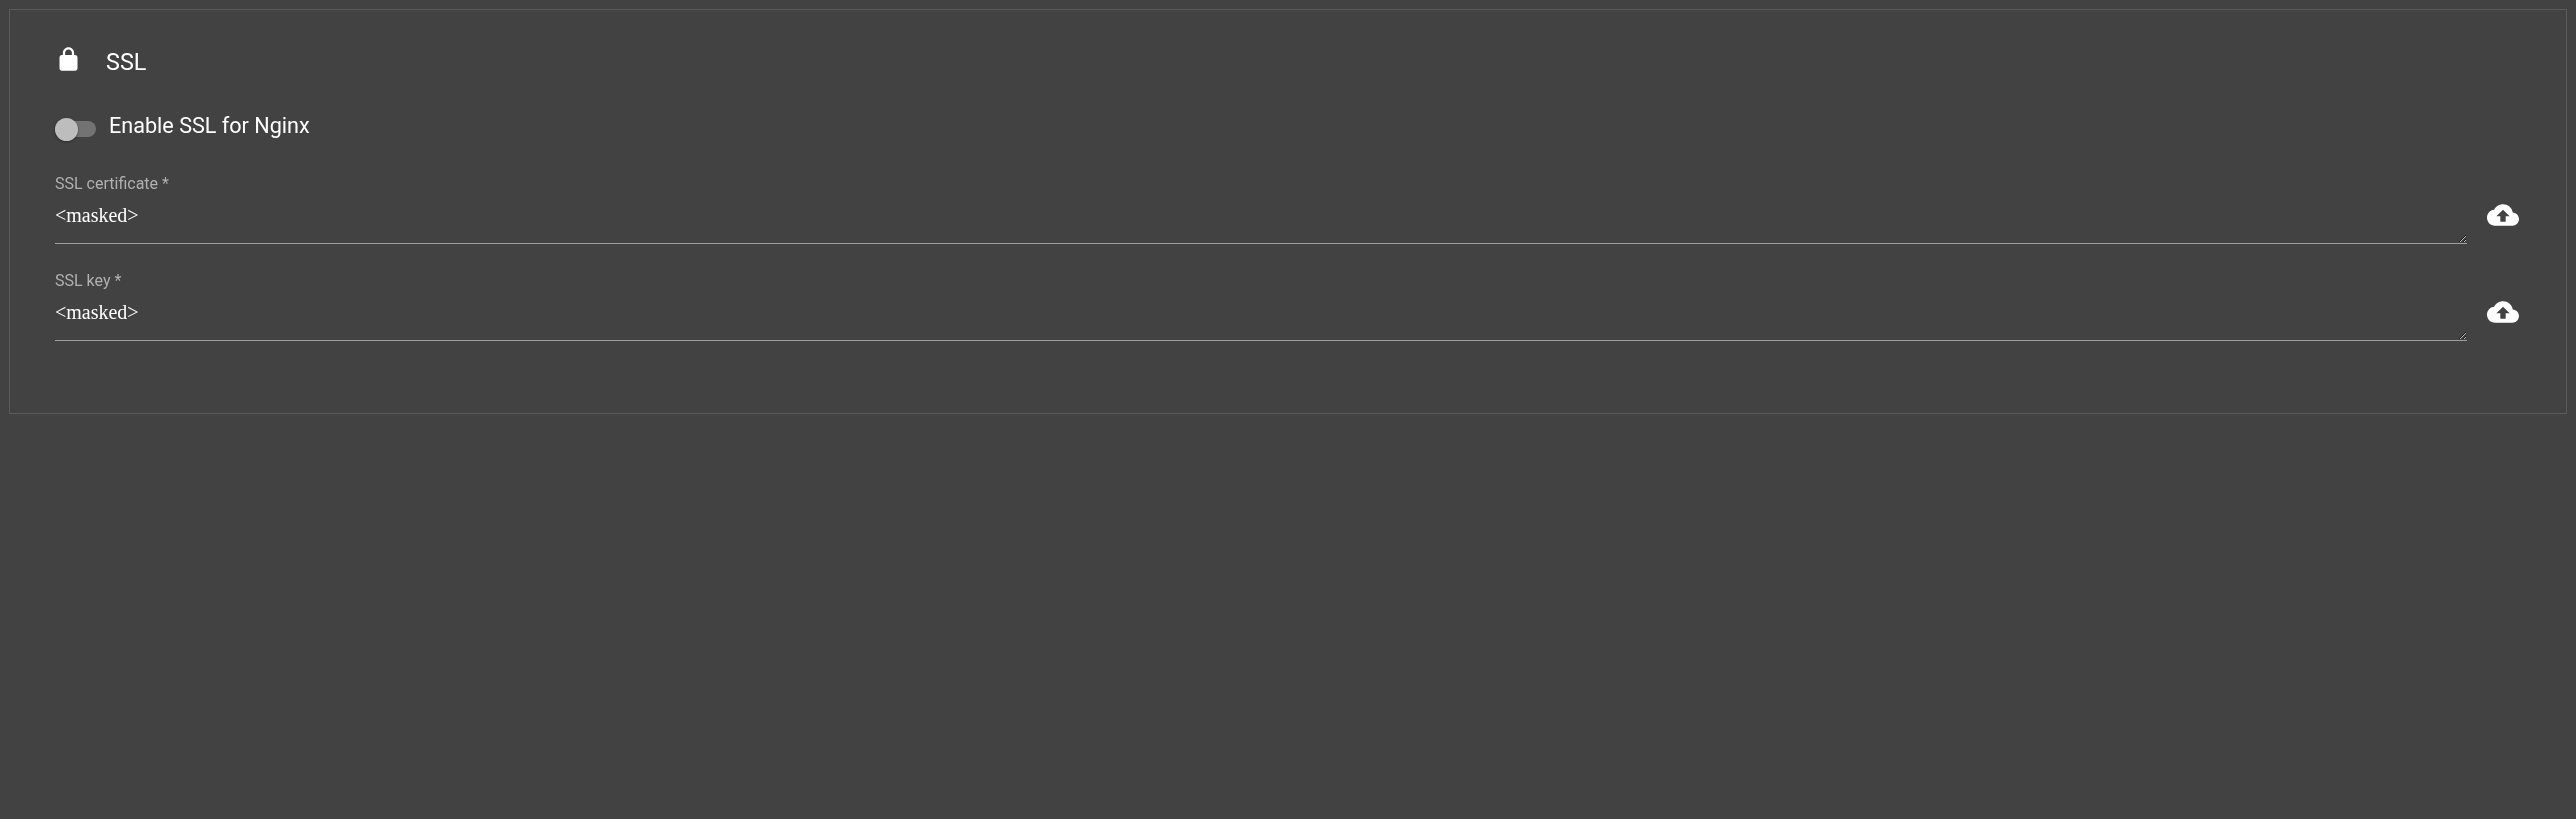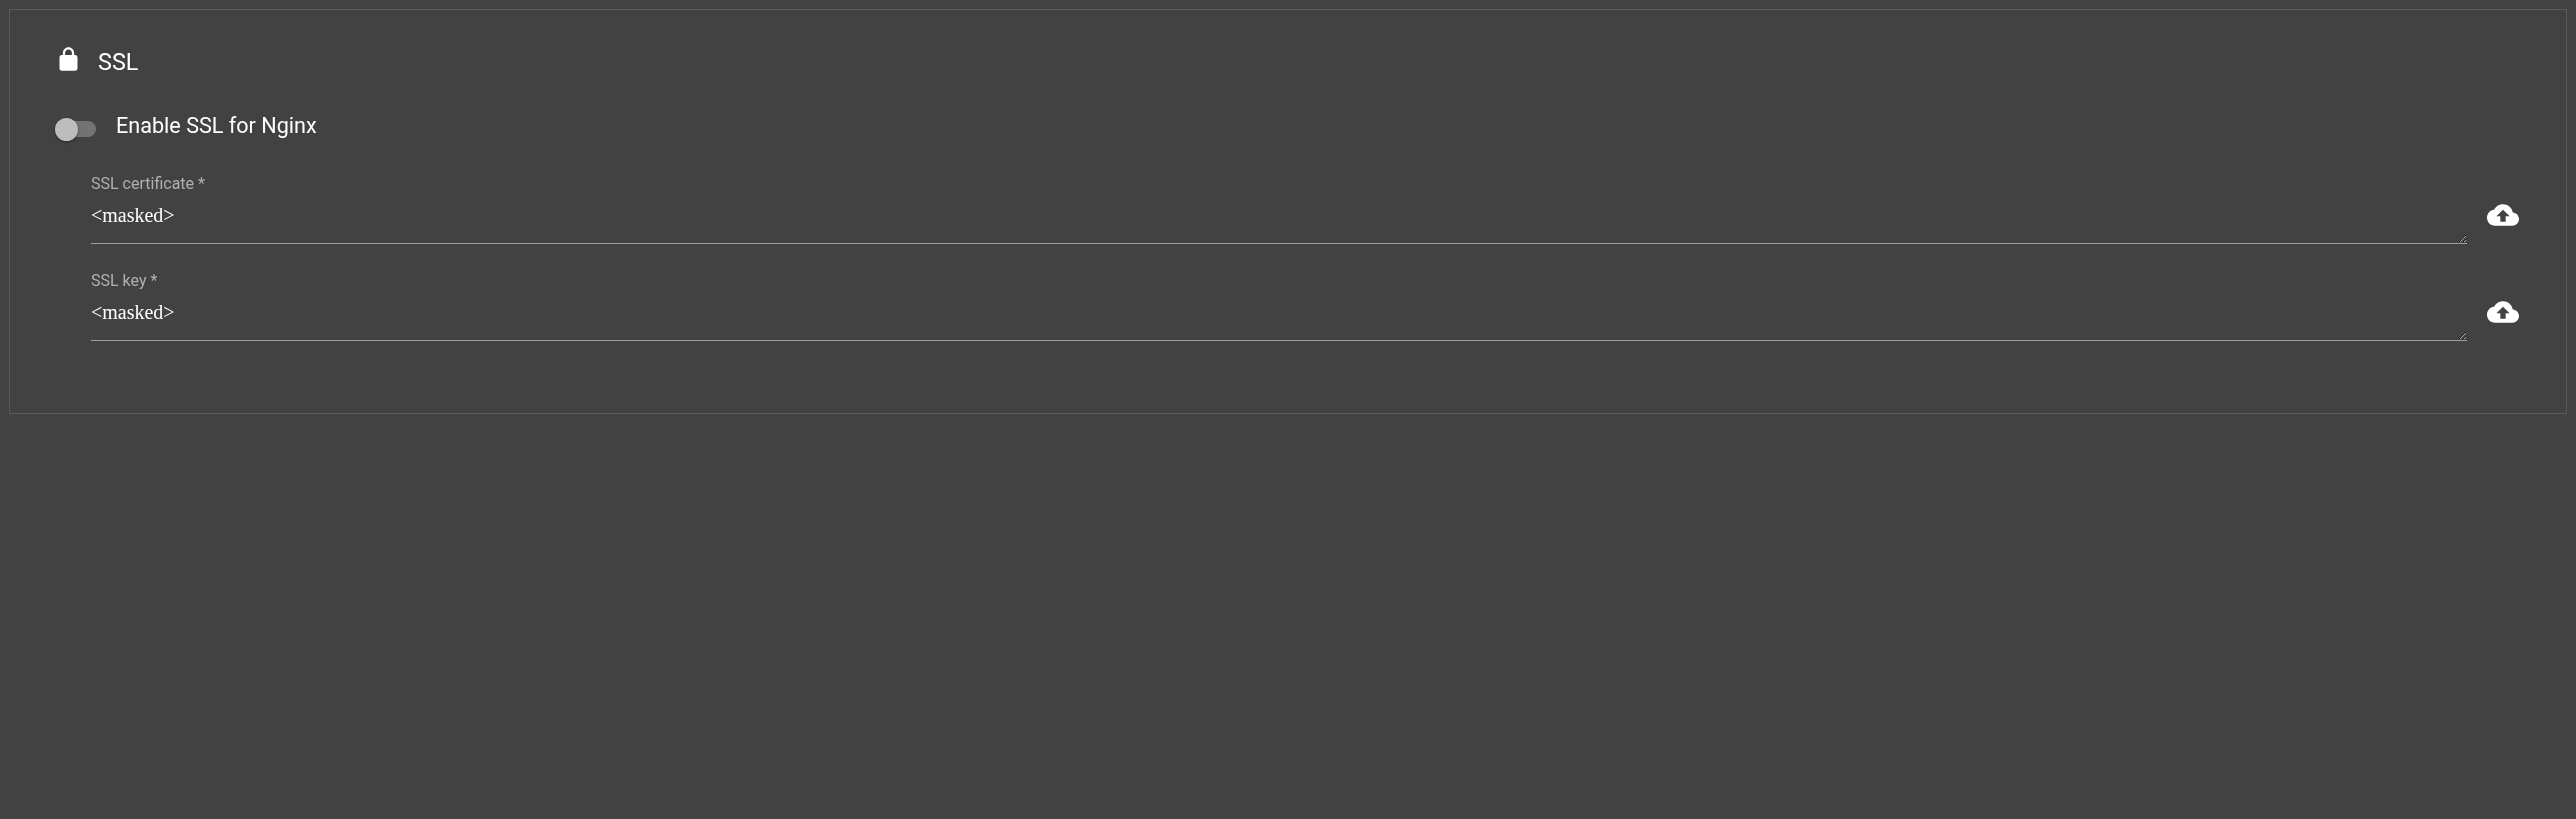--- a/index.html
+++ b/index.html
@@ -13,37 +13,37 @@
       color: #ffffff;
       padding: 9px;
     }
     .panel {
       border: 0.9px solid #5a5a5a;
       padding: 36px 45px 45px 45px;
     }
     .section-header {
       display: flex;
       align-items: center;
-      gap: 16px;
+      gap: 24px;
       margin-bottom: 36px;
     }
     .lock-icon svg {
       width: 27px;
       height: 27px;
       fill: #ffffff;
     }
     .section-title {
       font-size: 23.4px;
       font-weight: 400;
       color: #ffffff;
     }
     .toggle-row {
       display: flex;
       align-items: center;
-      gap: 20px;
+      gap: 13px;
       margin-bottom: 36px;
     }
     .toggle-switch {
       position: relative;
       width: 41px;
       height: 16px;
       cursor: pointer;
     }
     .toggle-track {
       position: absolute;
@@ -65,21 +65,20 @@
     }
     .toggle-label {
       font-size: 21.6px;
       color: #ffffff;
     }
     .field-row {
       display: flex;
       align-items: flex-end;
       gap: 18px;
       margin-bottom: 27px;
-      margin-left: 36px;
     }
     .field-container {
       flex: 1;
       display: flex;
       flex-direction: column;
     }
     .field-label {
       font-size: 16px;
       color: #b0b0b0;
       margin-bottom: 5.4px;

